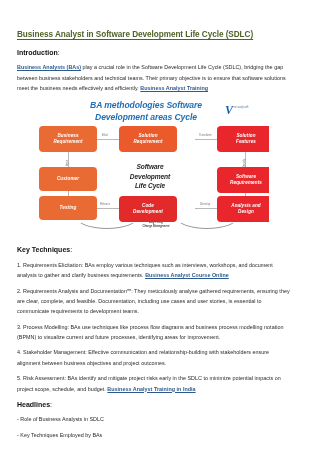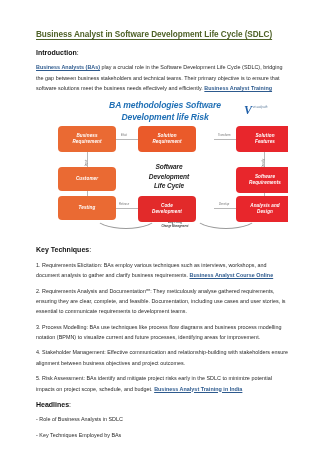--- a/index.html
+++ b/index.html
@@ -12,21 +12,21 @@
     height: 452px;
     overflow: hidden;
     font-family: "Liberation Sans", sans-serif;
     color: #1a1a1a;
     -webkit-font-smoothing: antialiased;
   }
   .page {
     width: 320px;
     height: 452px;
     box-sizing: border-box;
-    padding: 30px 30px 10px 36px;
+    padding: 30px 30px 10px 17px;
     background: #ffffff;
     position: relative;
   }
   .doc-title {
     font-size: 8.2px;
     font-weight: bold;
     color: #4f6228;
     text-decoration: underline;
     text-underline-offset: 1.5px;
     line-height: 1.2;
@@ -178,21 +178,21 @@
   <div class="doc-title">Business Analyst in Software Development Life Cycle (SDLC)</div>
 
   <div class="sec-head"><span>Introduction</span><span class="colon">:</span></div>
 
   <p class="body-par"><a class="lnk" href="#">Business Analysts (BAs)</a><span> play a crucial role in the Software Development Life Cycle (SDLC), bridging the gap between business stakeholders and technical teams. Their primary objective is to ensure that software solutions meet the business needs effectively and efficiently. </span><a class="lnk" href="#">Business Analyst Training</a></p>
 
   <div class="diagram">
 
     <div class="dg-title">
       <div>BA methodologies Software</div>
-      <div>Development life Risk</div>
+      <div>Development areas Cycle</div>
     </div>
 
     <div class="dg-logo">
       <span class="dg-logo-v">V</span>
       <span class="dg-logo-txt">visualpath</span>
     </div>
 
     <div class="conn conn-h" style="left:72px; top:41px; width:26px;"></div>
     <div class="conn-lbl" style="left:79px; top:36px;">Elicit</div>
 

